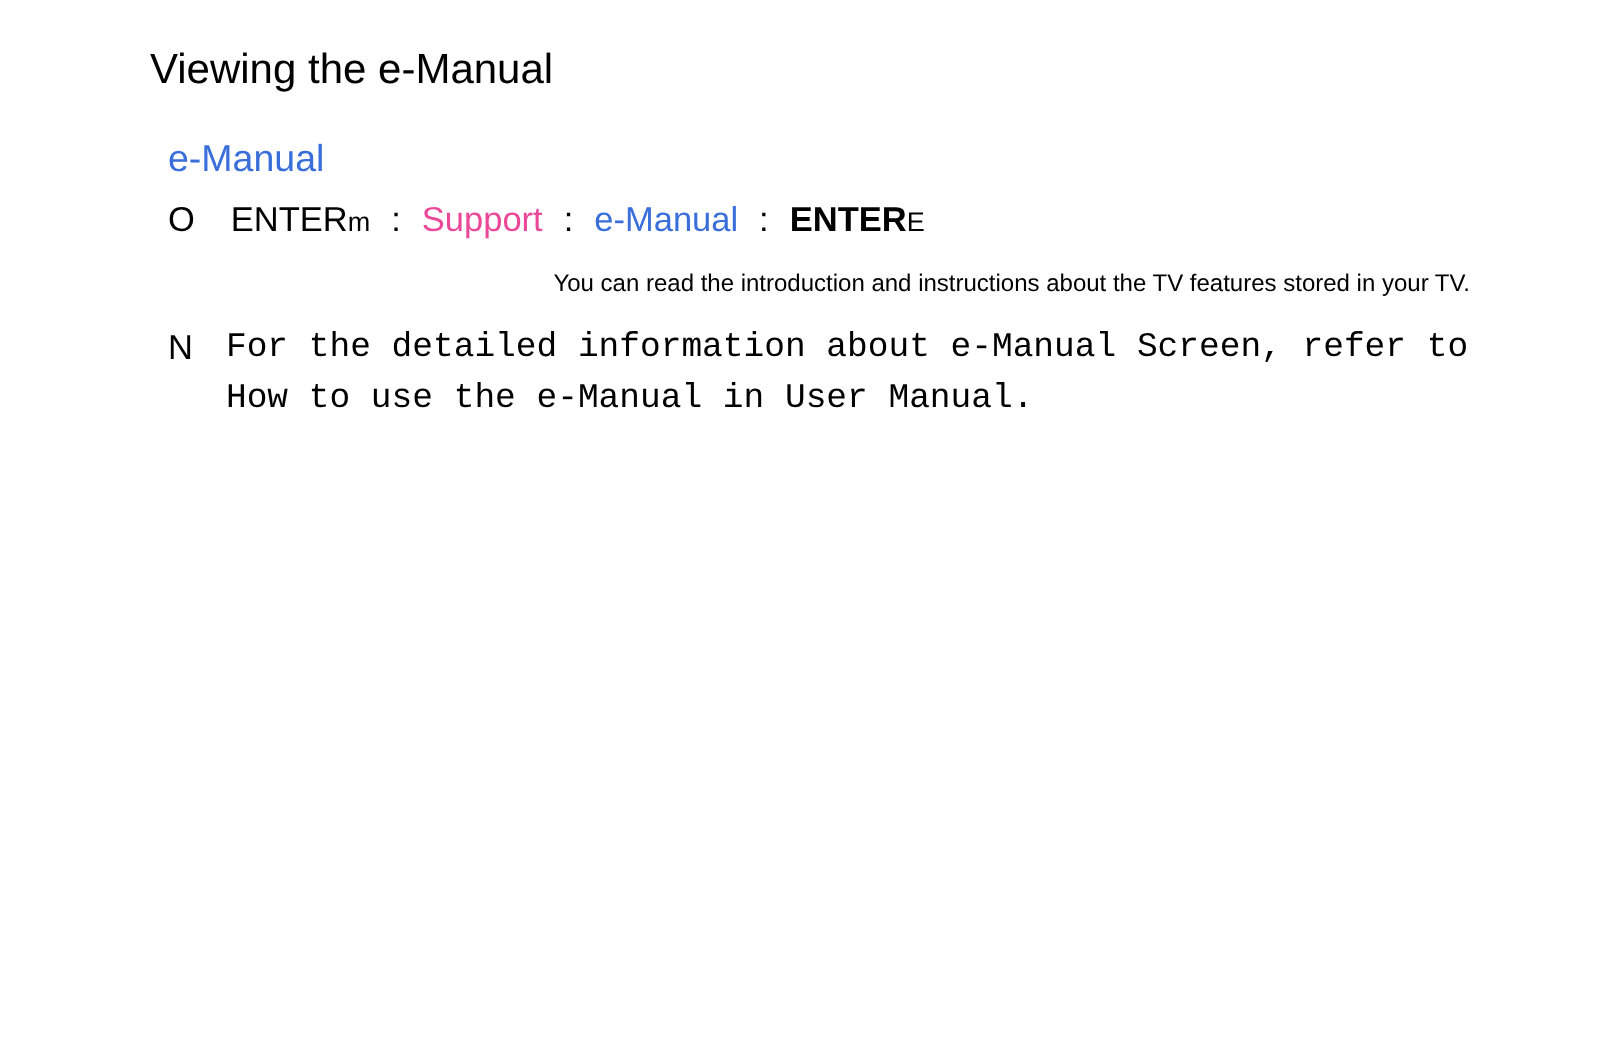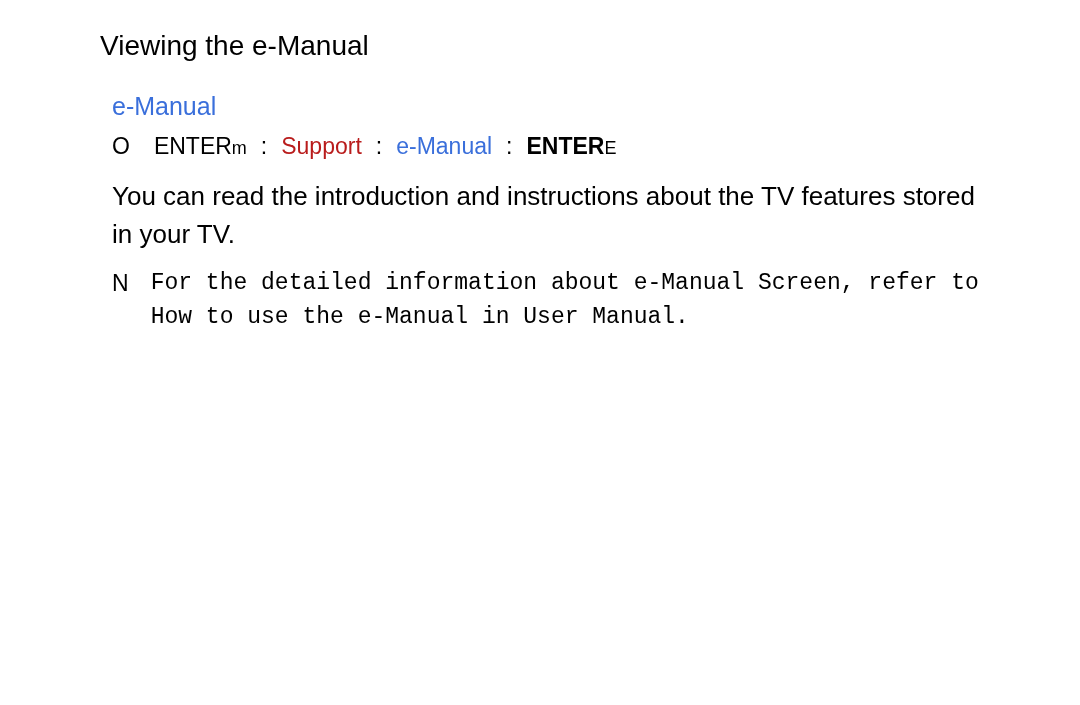--- a/index.html
+++ b/index.html
@@ -39,35 +39,36 @@
     .nav-menu {
       font-weight: normal;
     }
     .nav-menu-small {
       font-size: 18px;
     }
     .nav-sep {
       margin: 0 14px;
     }
     .nav-support {
-      color: #b91c1c;
+      color: #ec4899;
     }
     .nav-emanual {
       color: #3a6fdb;
     }
     .nav-enter {
       font-weight: bold;
     }
     .nav-enter-small {
       font-size: 18px;
     }
     .body-text {
-      font-size: 26px;
+      font-size: 16px;
       line-height: 1.45;
       margin: 4px 0 14px 12px;
+      text-align: right;
     }
     .note-row {
       display: flex;
       font-size: 23px;
       line-height: 1.45;
       margin: 0 0 0 12px;
     }
     .note-marker {
       margin-right: 22px;
       flex-shrink: 0;

